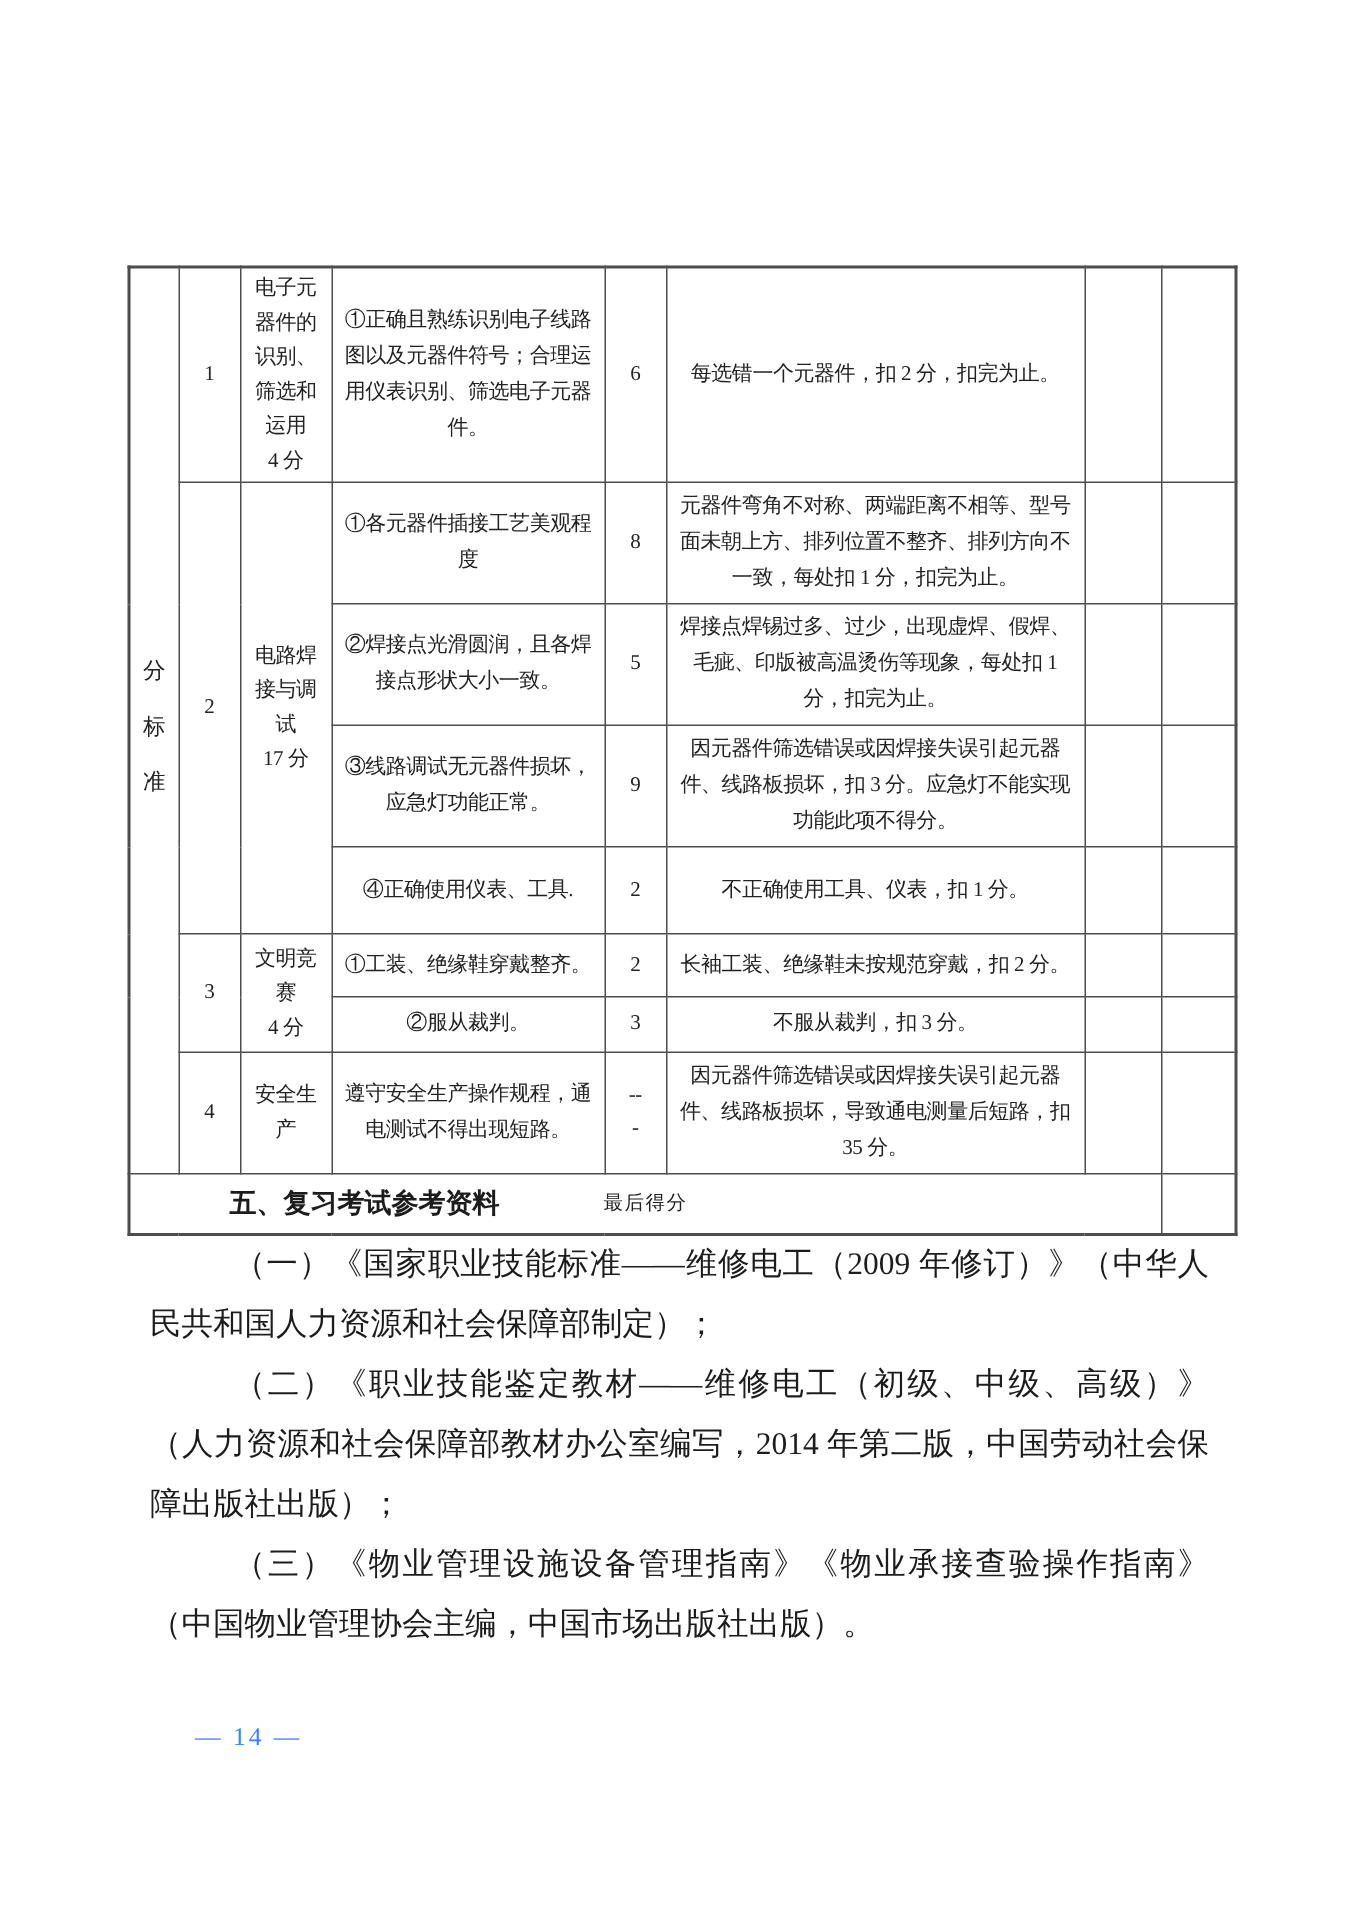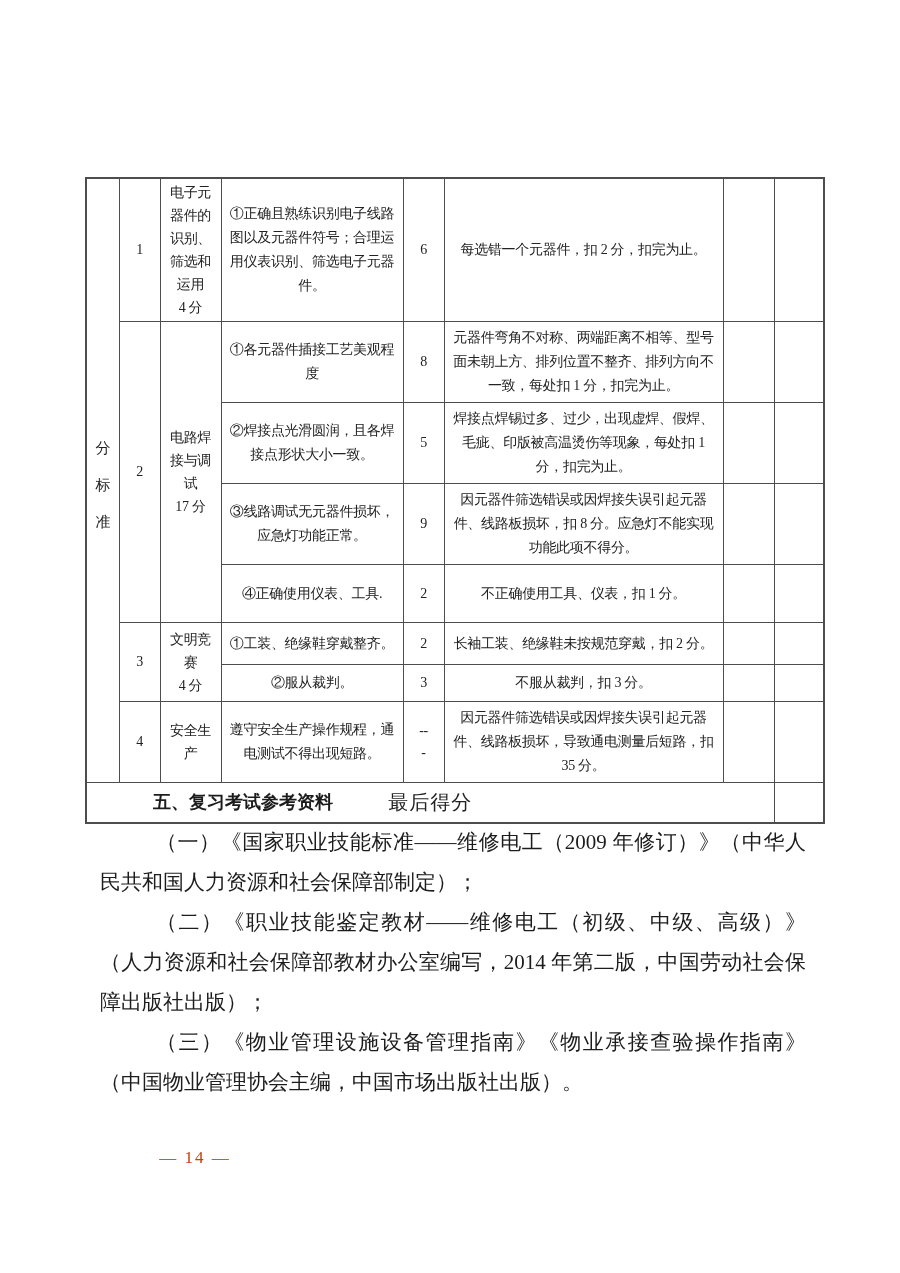--- a/index.html
+++ b/index.html
@@ -42,21 +42,21 @@
     padding-top: 10px;
     line-height: 37px;
     font-size: 15px;
   }
   td.c-num { text-align: center; }
   td.c-cat { text-align: center; padding: 2px 3px; line-height: 23px; }
   td.c-cat .cat-points { display: block; }
   td.c-crit { text-align: justify; padding: 4px 7px; font-family: Liberation Serif, serif; }
   td.c-score { text-align: center; white-space: pre-line; line-height: 22px; }
   td.c-ded { text-align: justify; padding: 4px 7px; }
-  td.c-final { text-align: center; font-size: 20px; letter-spacing: 1px; }
+  td.c-final { text-align: center; font-size: 13px; letter-spacing: 1px; }
   
   tr.rh-1 { height: 135px; }
   tr.rh-2a { height: 73px; }
   tr.rh-2b { height: 77px; }
   tr.rh-2c { height: 78px; }
   tr.rh-2d { height: 58px; }
   tr.rh-3a { height: 42px; }
   tr.rh-3b { height: 37px; }
   tr.rh-4 { height: 71px; }
   tr.rh-final { height: 40px; }
@@ -77,24 +77,23 @@
     line-height: 40px;
     padding-left: 53px;
     text-align: left;
   }
   .para { text-indent: 56px; }
   .page-number {
     position: absolute;
     left: 130px;
     top: 1148px;
     width: 130px;
-    text-align: center;
     font-size: 17px;
     letter-spacing: 2px;
-    color: #c2410c;
+    color: #3b82f6;
   }
 </style>
 </head>
 <body>
 
 <div class="page">
 
   <div class="score-table-wrap">
     <table class="score-table">
       <colgroup>
@@ -134,21 +133,21 @@
         <tr class="rh-2b">
           <td class="c-crit">②焊接点光滑圆润，且各焊接点形状大小一致。</td>
           <td class="c-score">5</td>
           <td class="c-ded">焊接点焊锡过多、过少，出现虚焊、假焊、毛疵、印版被高温烫伤等现象，每处扣 1 分，扣完为止。</td>
           <td></td>
           <td></td>
         </tr>
         <tr class="rh-2c">
           <td class="c-crit">③线路调试无元器件损坏，应急灯功能正常。</td>
           <td class="c-score">9</td>
-          <td class="c-ded">因元器件筛选错误或因焊接失误引起元器件、线路板损坏，扣 8 分。应急灯不能实现功能此项不得分。</td>
+          <td class="c-ded">因元器件筛选错误或因焊接失误引起元器件、线路板损坏，扣 3 分。应急灯不能实现功能此项不得分。</td>
           <td></td>
           <td></td>
         </tr>
         <tr class="rh-2d">
           <td class="c-crit">④正确使用仪表、工具.</td>
           <td class="c-score">2</td>
           <td class="c-ded">不正确使用工具、仪表，扣 1 分。</td>
           <td></td>
           <td></td>
         </tr>

